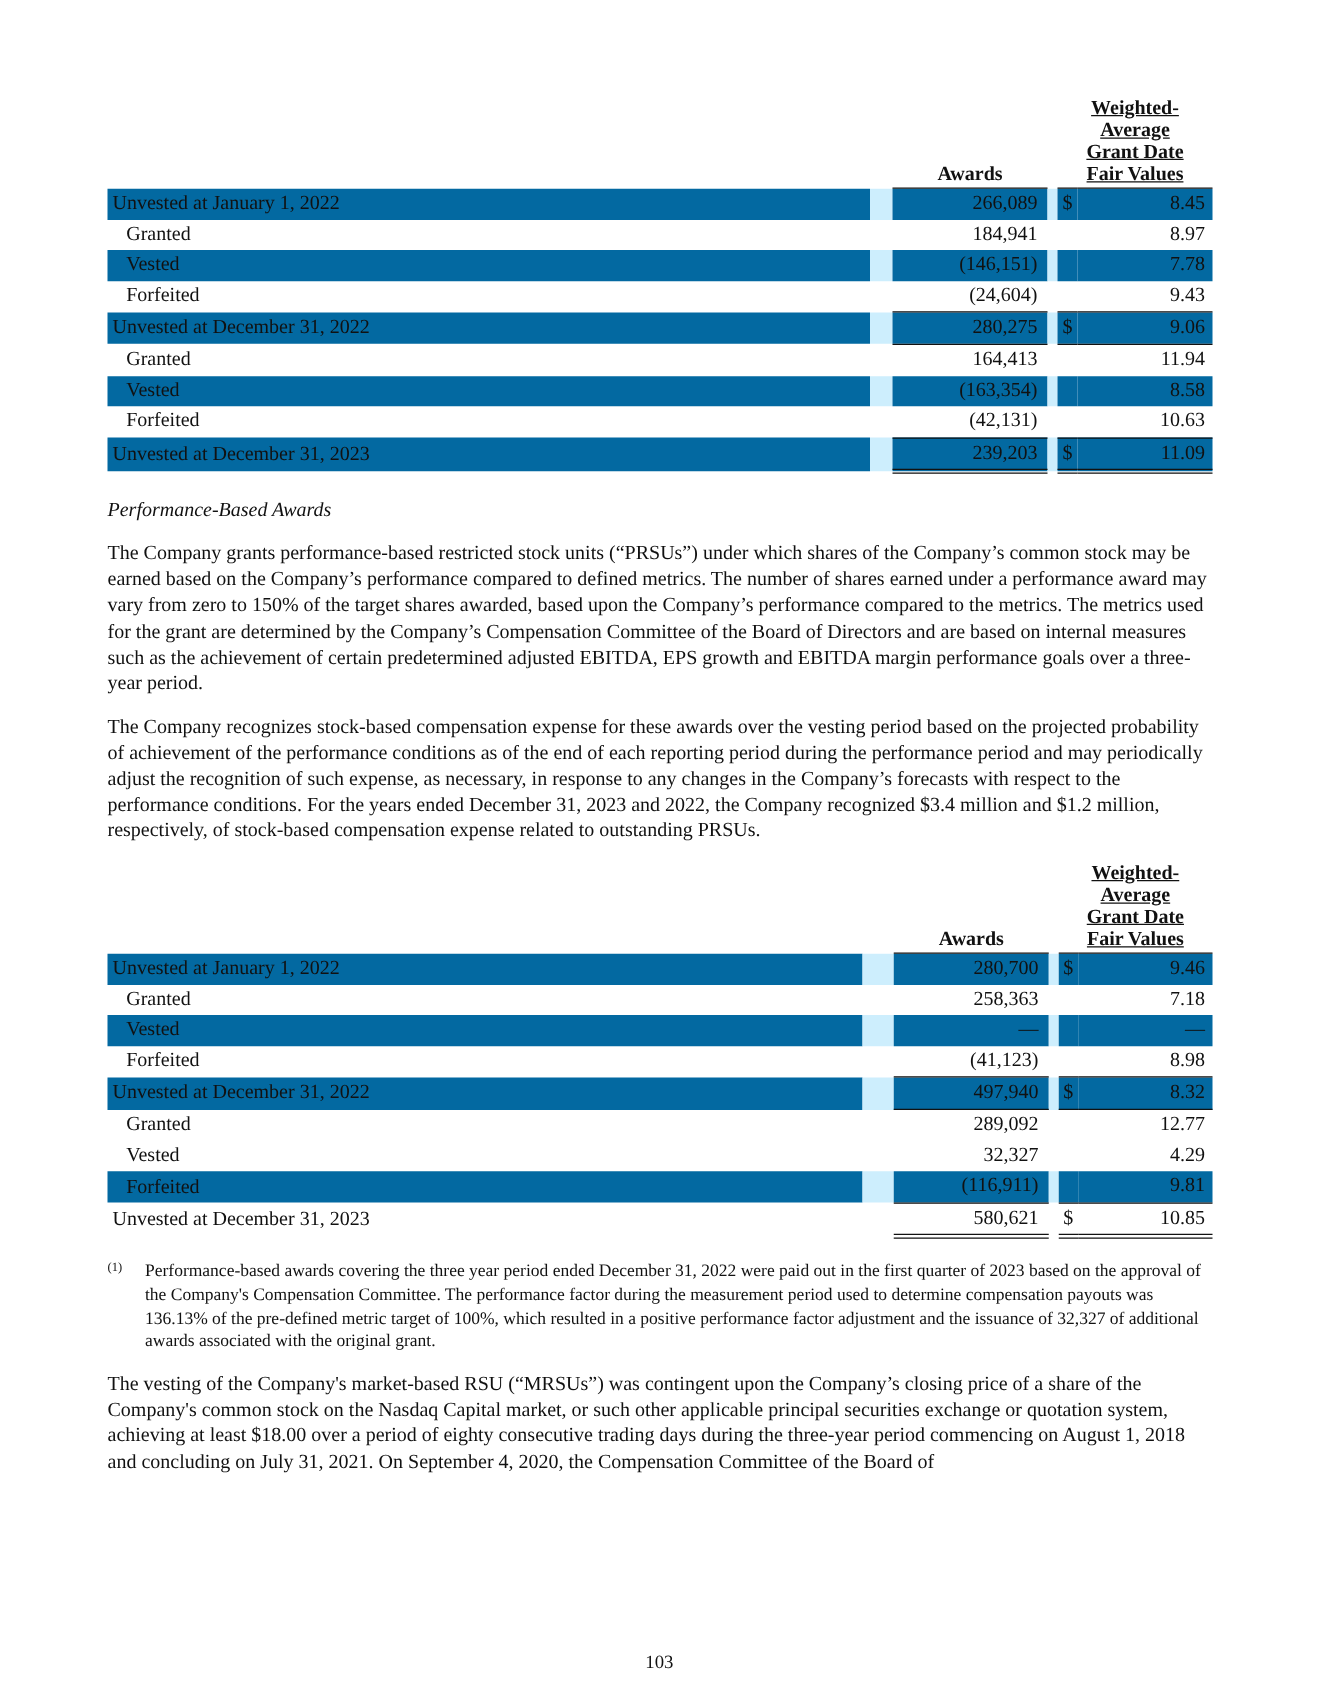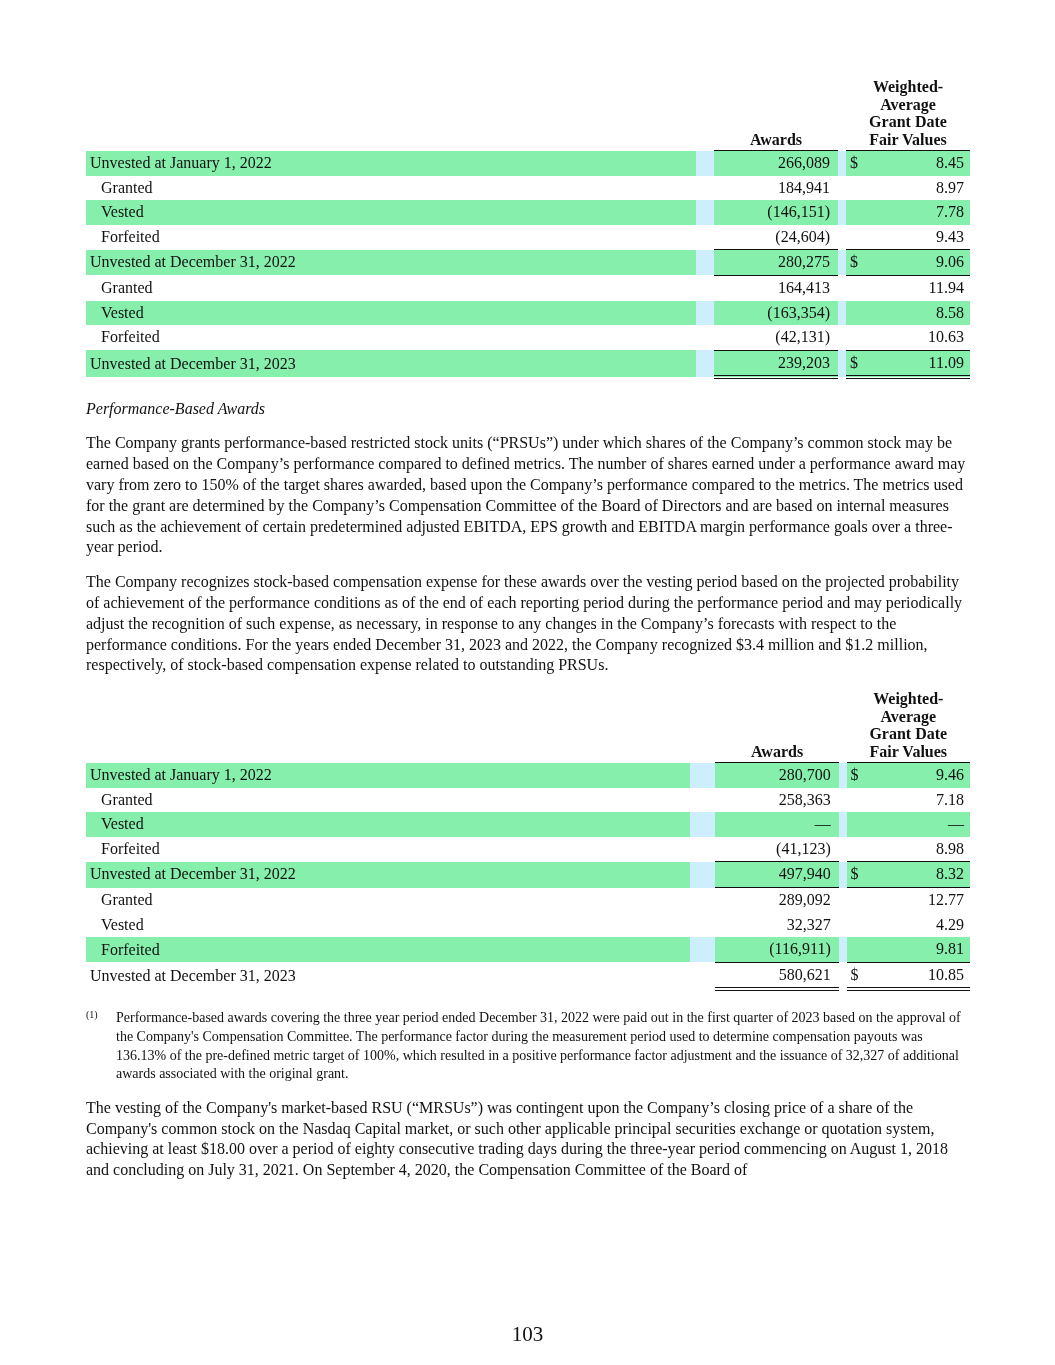--- a/index.html
+++ b/index.html
@@ -25,37 +25,37 @@
     height: auto;
     padding-bottom: 2px;
   }
   .c-label { width: 610px; text-align: left; padding-left: 4px !important; }
   .c-gap1 { width: 18px; }
   .c-awards { width: 124px; text-align: right; padding-right: 8px !important; }
   .c-gap2 { width: 8px; }
   .c-dollar { width: 16px; text-align: left; padding-left: 4px !important; }
   .c-value { width: 108px; text-align: right; padding-right: 6px !important; }
   .indent { padding-left: 15px !important; }
-  tr.shade td { background: #86efac; }
+  tr.shade td { background: #0369a1; }
   tr.shade td.c-gap1, tr.shade td.c-gap2 { background: #cdeefd; }
   .bb { border-bottom: 1.5px solid #111; }
   .bdb { border-bottom: 4px double #111; }
   th.hdr-awards { border-bottom: 1.5px solid #111; }
-  th.hdr-value { border-bottom: 1.5px solid #111; }
+  th.hdr-value { border-bottom: 1.5px solid #111; text-decoration: underline; }
   sup { font-size: 10px; line-height: 0; vertical-align: 6px; }
 
   .subhead { font-style: italic; margin-top: 18px; line-height: 20px; }
   p.body { line-height: 20.8px; margin-top: 14px; width: 886px; }
   .footnote {
     display: flex; font-size: 14px; line-height: 18.6px; margin-top: 18px; width: 886px;
   }
   .footnote .fn-mark { width: 30px; font-size: 10px; line-height: 12px; }
   .footnote .fn-text { flex: 1; }
   .page-number {
-    position: absolute; top: 1322px; left: 0; width: 1055px; text-align: center; font-size: 21px;
+    position: absolute; top: 1322px; left: 0; width: 1055px; text-align: center; font-size: 15px;
   }
 </style>
 </head>
 <body>
 
 <div class="page">
 
   <div style="margin-top:78px;">
     <table class="activity">
       <thead>

